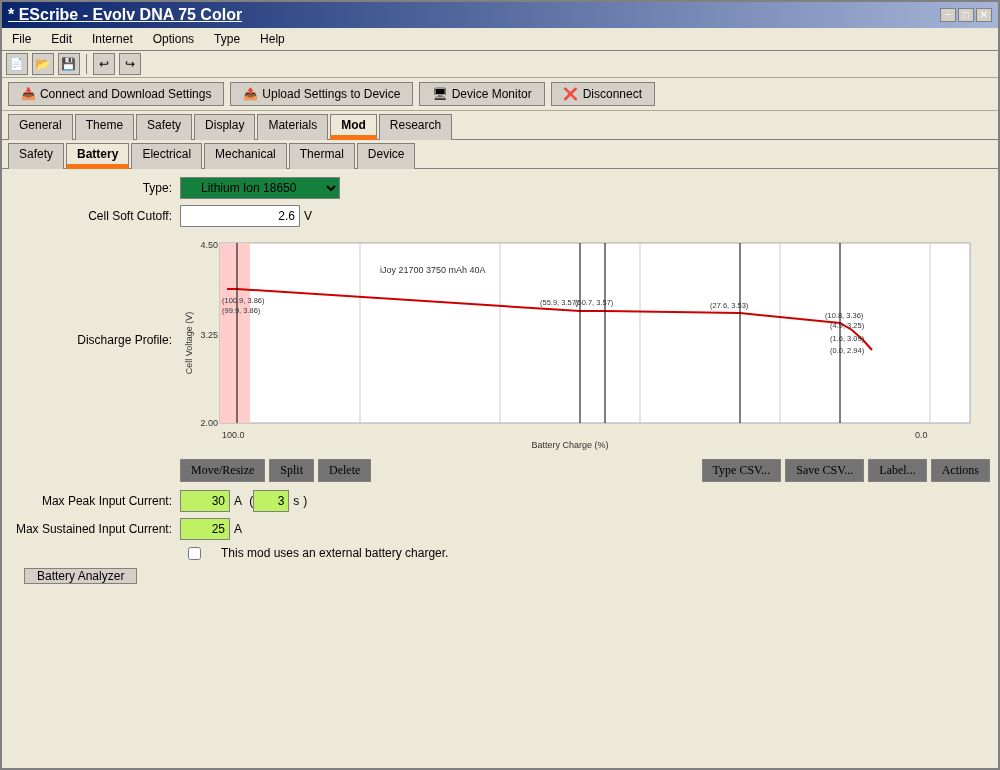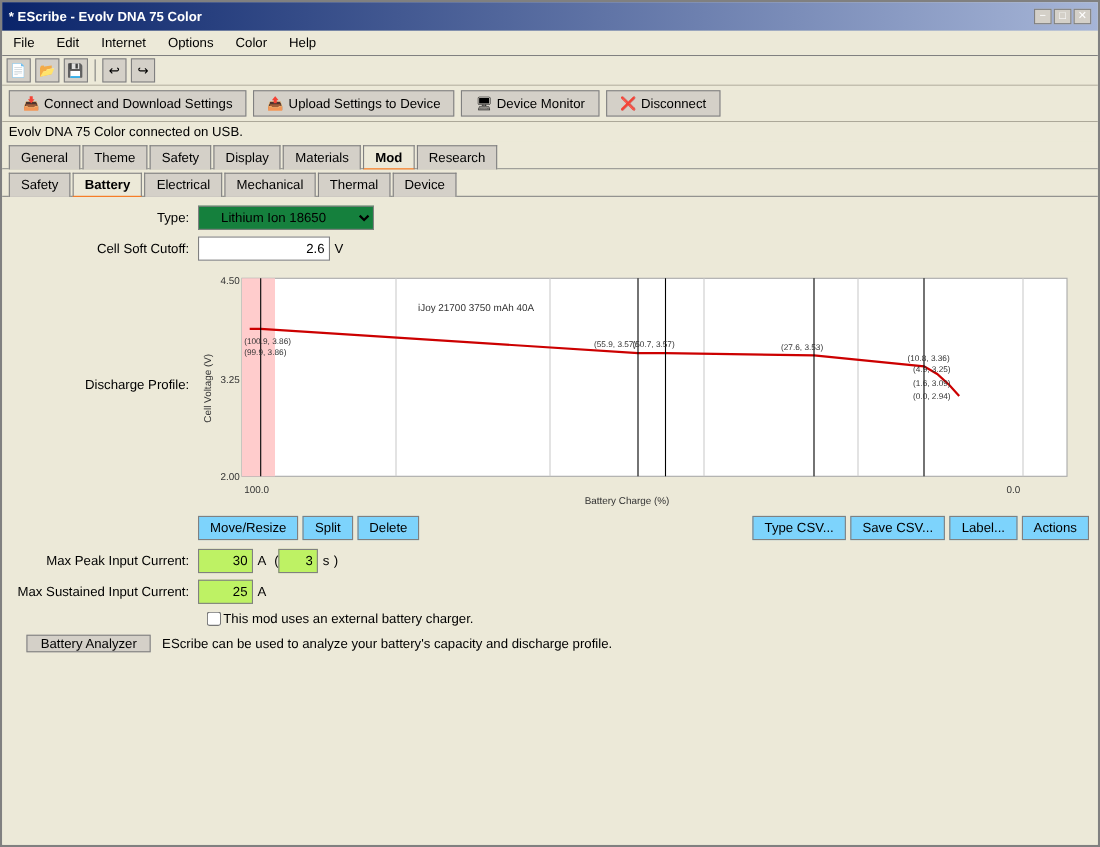--- a/index.html
+++ b/index.html
@@ -22,22 +22,23 @@
     .title-bar {
       background: linear-gradient(to right, #0a246a, #a6b5d7);
       color: white;
       padding: 4px 6px;
       display: flex;
       justify-content: space-between;
       align-items: center;
       height: 26px;
     }
     .title-bar-text {
-      font-size: 12px;
+      font-size: 16px;
       font-weight: bold;
+      text-decoration: underline;
     }
     .title-bar-buttons {
       display: flex;
       gap: 2px;
     }
     .tb-btn {
       width: 16px;
       height: 14px;
       background: #d4d0c8;
       border: 1px solid #808080;
@@ -119,21 +120,21 @@
       border: 1px solid #808080;
       border-bottom: none;
       cursor: pointer;
       font-size: 12px;
       margin-right: 2px;
       position: relative;
       top: 1px;
     }
     .tab.active {
       background: #ece9d8;
-      border-bottom: 1px solid #f97316;
+      border-bottom: 5px solid #f97316;
       font-weight: bold;
     }
     .tabs-sub {
       display: flex;
       padding: 2px 6px 0;
       background: #ece9d8;
       border-bottom: 1px solid #808080;
     }
     .content-area {
       flex: 1;
@@ -198,36 +199,37 @@
       height: 100%;
     }
     .chart-buttons {
       display: flex;
       gap: 4px;
       margin-left: 170px;
       margin-bottom: 8px;
     }
     .small-btn {
       padding: 3px 10px;
-      background: #7dd3fc;
-      border: 1px solid #808080;
-      cursor: pointer;
-      font-size: 12px;
+      background: #737373;
+      border: 1px solid #808080;
+      cursor: pointer;
+      font-size: 12px;
+      font-family: Liberation Serif, serif;
     }
     .right-btns {
       margin-left: auto;
       display: flex;
       gap: 4px;
     }
     .checkbox-row {
       display: flex;
       align-items: center;
       margin-left: 178px;
       margin-bottom: 8px;
-      gap: 2px;
+      gap: 20px;
     }
     .analyzer-row {
       display: flex;
       align-items: center;
       gap: 10px;
       margin-bottom: 8px;
     }
     .analyzer-btn {
       padding: 0 12px;
       background: #d4d0c8;
@@ -263,21 +265,21 @@
       <div class="tb-btn">□</div>
       <div class="tb-btn">✕</div>
     </div>
   </div>
 
   <div class="menu-bar">
     <span class="menu-item">File</span>
     <span class="menu-item">Edit</span>
     <span class="menu-item">Internet</span>
     <span class="menu-item">Options</span>
-    <span class="menu-item">Color</span>
+    <span class="menu-item">Type</span>
     <span class="menu-item">Help</span>
   </div>
 
   <div class="toolbar">
     <div class="toolbar-icon-btn">📄</div>
     <div class="toolbar-icon-btn">📂</div>
     <div class="toolbar-icon-btn">💾</div>
     <div class="toolbar-sep"></div>
     <div class="toolbar-icon-btn">↩</div>
     <div class="toolbar-icon-btn">↪</div>
@@ -295,23 +297,20 @@
     <button class="action-btn">
       <span>🖥</span>
       <span>Device Monitor</span>
     </button>
     <button class="action-btn">
       <span>❌</span>
       <span>Disconnect</span>
     </button>
   </div>
 
-  <div class="status-bar">
-    <span>Evolv DNA 75 Color connected on USB.</span>
-  </div>
 
   <div class="tabs-main">
     <div class="tab">General</div>
     <div class="tab">Theme</div>
     <div class="tab">Safety</div>
     <div class="tab">Display</div>
     <div class="tab">Materials</div>
     <div class="tab active">Mod</div>
     <div class="tab">Research</div>
   </div>
@@ -426,16 +425,15 @@
       <span class="unit-label">A</span>
     </div>
 
     <div class="checkbox-row">
       <input type="checkbox" style="">
       <label>This mod uses an external battery charger.</label>
     </div>
 
     <div class="analyzer-row">
       <button class="analyzer-btn">Battery Analyzer</button>
-      <span>EScribe can be used to analyze your battery's capacity and discharge profile.</span>
     </div>
   </div>
 </div>
 
 </body></html>

